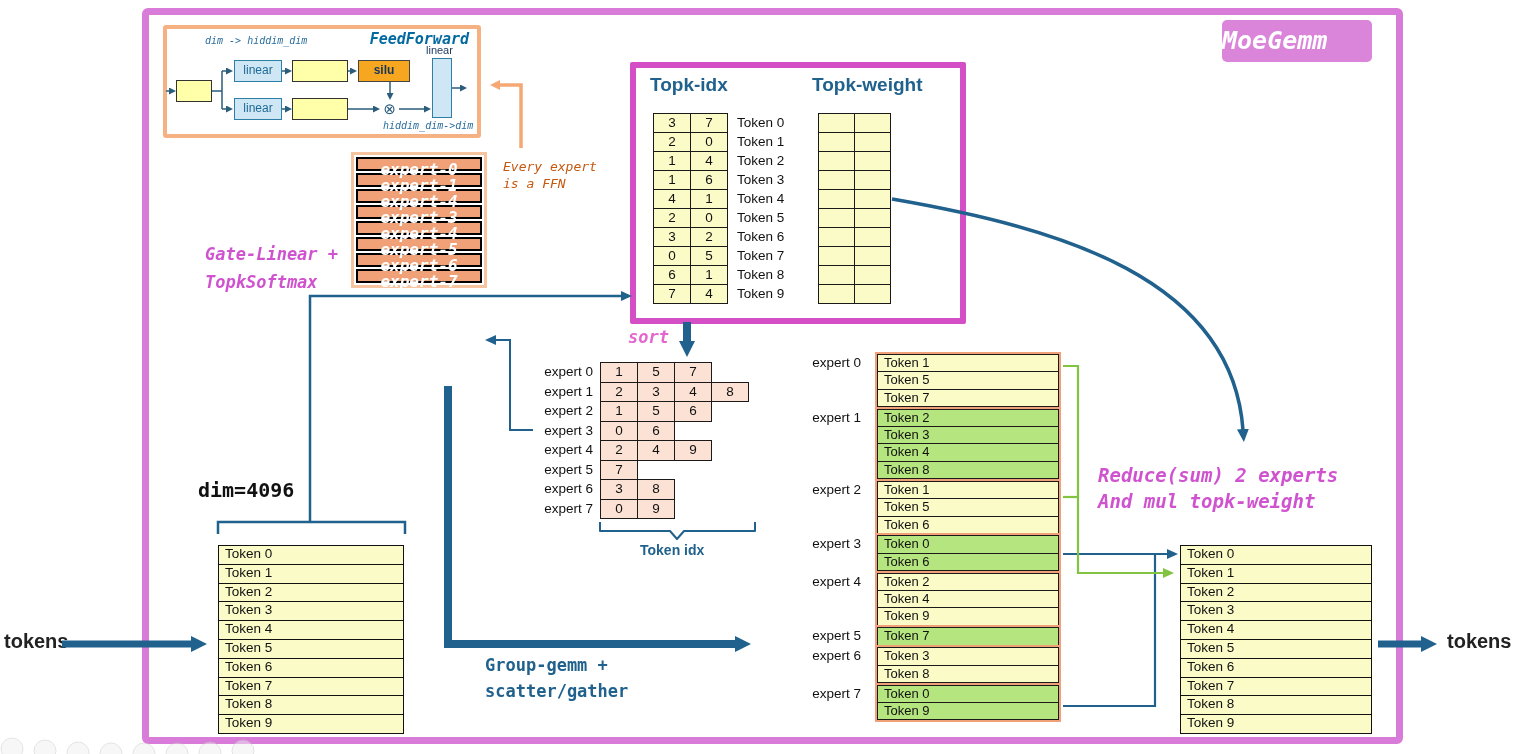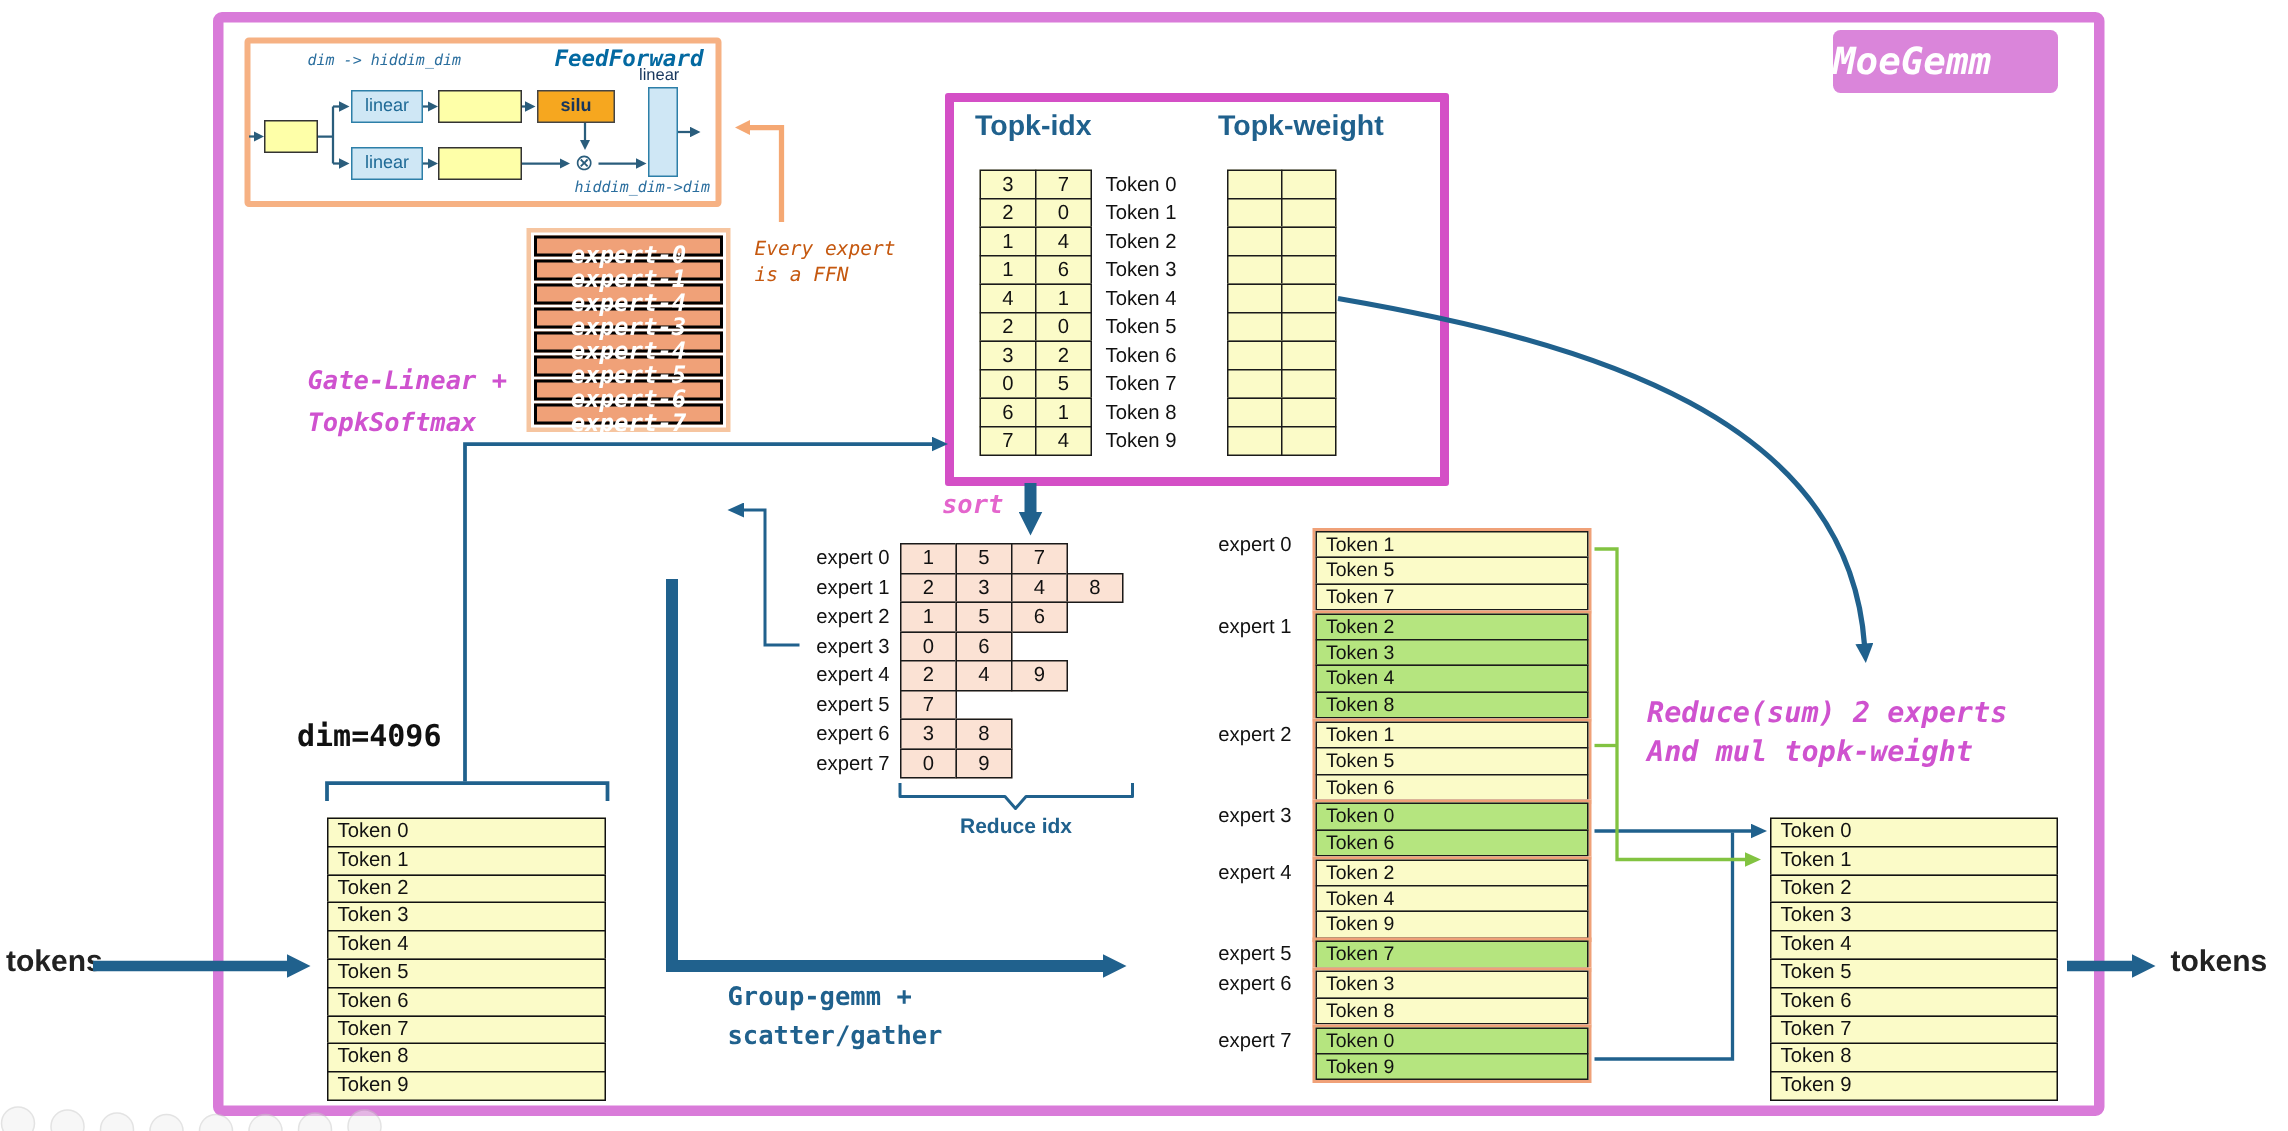--- a/index.html
+++ b/index.html
@@ -111,21 +111,21 @@
 <div class="note note-every">Every expert
 is a FFN</div>
 <div class="note note-gate">Gate-Linear +
 TopkSoftmax</div>
 <div class="note note-sort">sort</div>
 <div class="note note-ggemm">Group-gemm +
 scatter/gather</div>
 <div class="note note-reduce">Reduce(sum) 2 experts
 And mul topk-weight</div>
 <div class="note note-dim" style="font-family:'DejaVu Sans Mono',monospace">dim=4096</div>
-<div class="abs label-tokenidx">Reduce idx</div>
+<div class="abs label-tokenidx">Token idx</div>
 <div class="abs label-tokens tokens-in">tokens</div>
 <div class="abs label-tokens tokens-out">tokens</div>
 
 <div class="abs topk-box">
   <div class="topk-header" style="left:14px;top:6px">Topk-idx</div>
   <div class="topk-header" style="left:176px;top:6px">Topk-weight</div>
   <div class="topk-idx-table" id="topk-idx-table">
       <div class="topk-row">
         <div class="cell">3</div>
         <div class="cell">7</div>

